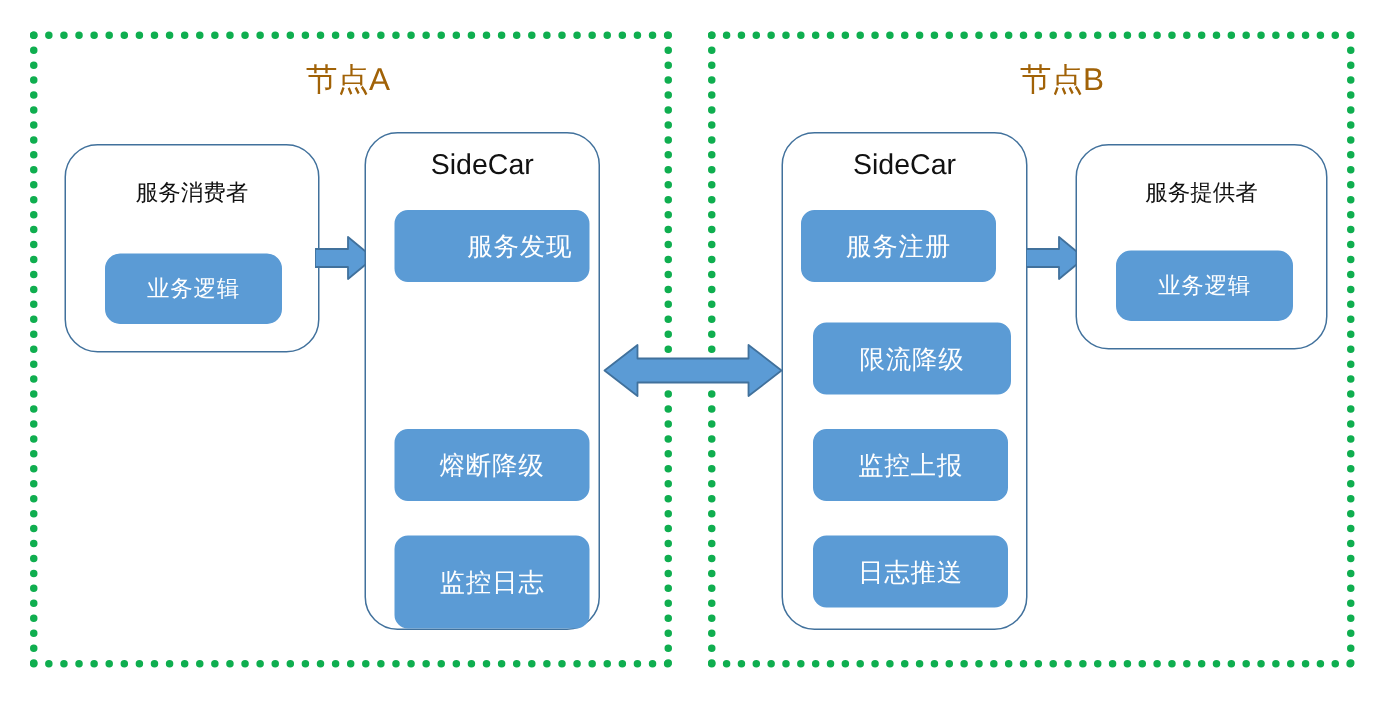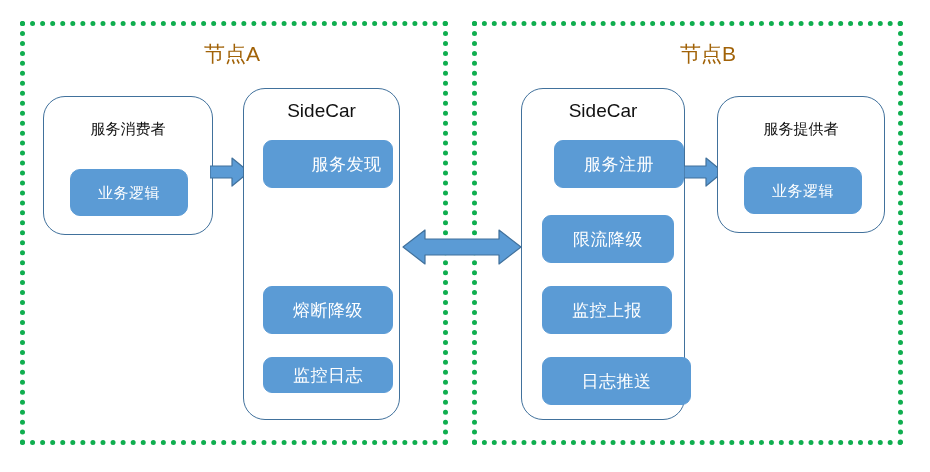--- a/index.html
+++ b/index.html
@@ -96,32 +96,32 @@
   <div class="arrow-wrap" style="left:210px; top:157px;">
     <svg width="40" height="30" viewBox="0 0 40 30">
       <polygon points="0,9 22,9 22,1 39,15 22,29 22,21 0,21" fill="#5B9BD5" stroke="#41719C" stroke-width="1.2" stroke-linejoin="round"></polygon>
     </svg>
   </div>
 
   <div class="panel" style="left:243px; top:88px; width:157px; height:332px;">
     <div class="panel-title latin" style="top:12px;">SideCar</div>
     <div class="chip" style="left:19px; top:51px; width:130px; height:48px;padding-left:37px;">服务发现</div>
     <div class="chip" style="left:19px; top:197px; width:130px; height:48px;">熔断降级</div>
-    <div class="chip" style="left:19px; top:268px; width:130px; height:36px;">监控日志</div>
+    <div class="chip" style="left:19px; top:268px; width:130px; height:62px;">监控日志</div>
   </div>
 
   <div class="node-zone" style="left:472px; top:21px; width:431px; height:424px;"></div>
   <div class="node-label" style="left:628px; top:43px; width:160px;">节点B</div>
 
   <div class="panel" style="left:521px; top:88px; width:164px; height:332px;">
     <div class="panel-title latin" style="top:12px;">SideCar</div>
-    <div class="chip" style="left:32px; top:51px; width:130px; height:48px;">服务注册</div>
+    <div class="chip" style="left:12px; top:51px; width:130px; height:48px;">服务注册</div>
     <div class="chip" style="left:20px; top:126px; width:132px; height:48px;">限流降级</div>
     <div class="chip" style="left:20px; top:197px; width:130px; height:48px;">监控上报</div>
-    <div class="chip" style="left:20px; top:268px; width:149px; height:48px;">日志推送</div>
+    <div class="chip" style="left:20px; top:268px; width:130px; height:48px;">日志推送</div>
   </div>
 
   <div class="arrow-wrap" style="left:684px; top:157px;">
     <svg width="40" height="30" viewBox="0 0 40 30">
       <polygon points="0,9 22,9 22,1 39,15 22,29 22,21 0,21" fill="#5B9BD5" stroke="#41719C" stroke-width="1.2" stroke-linejoin="round"></polygon>
     </svg>
   </div>
 
   <div class="panel" style="left:717px; top:96px; width:168px; height:137px;">
     <div class="panel-title cjk" style="top:24px;">服务提供者</div>

